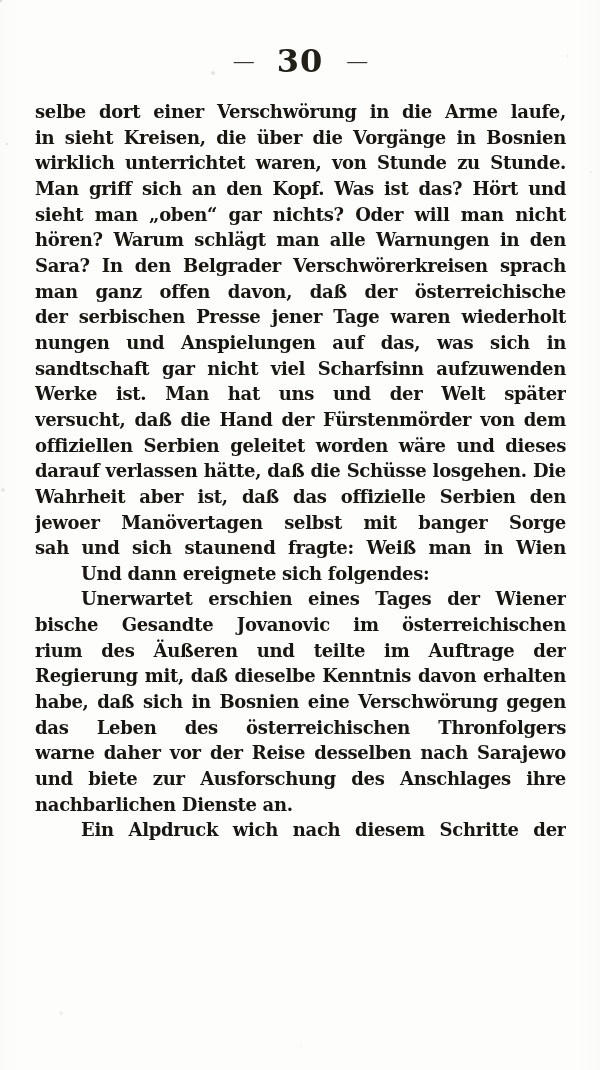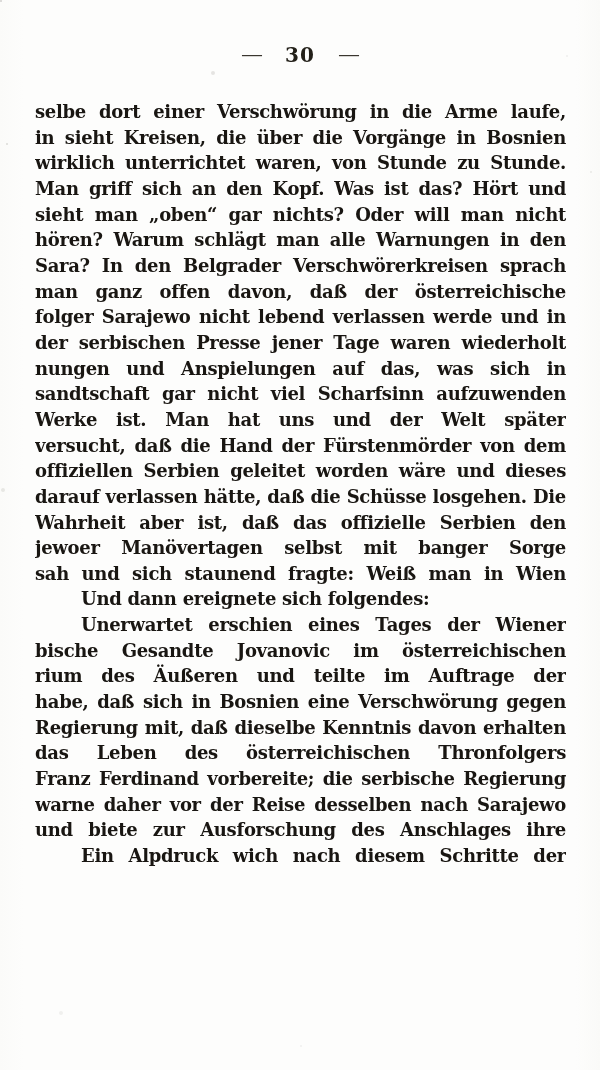--- a/index.html
+++ b/index.html
@@ -31,21 +31,21 @@
     gap: 23px;
     font-size: 22px;
     color: #232019;
   }
   .running-head .dash {
     letter-spacing: -1px;
     color: #3a362f;
     transform: scaleY(0.8);
   }
   .running-head .pagenum {
-    font-size: 20px;
+    font-size: 32px;
     font-weight: 700;
     letter-spacing: 1px;
   }
   .textblock {
     position: absolute;
     top: 99px;
     left: 35px;
     width: 531px;
     font-size: 18px;
     font-weight: 700;
@@ -104,43 +104,42 @@
   <div class="textblock" id="textblock">
       <div class="paragraph">
         <div class="line">selbe dort einer Verschwörung in die Arme laufe, wuchs</div>
         <div class="line">in sieht Kreisen, die über die Vorgänge in Bosnien</div>
         <div class="line">wirklich unterrichtet waren, von Stunde zu Stunde.</div>
         <div class="line">Man griff sich an den Kopf. Was ist das? Hört und</div>
         <div class="line">sieht man „oben“ gar nichts? Oder will man nicht</div>
         <div class="line">hören? Warum schlägt man alle Warnungen in den</div>
         <div class="line">Sara? In den Belgrader Verschwörerkreisen sprach</div>
         <div class="line">man ganz offen davon, daß der österreichische Thron=</div>
-        <div class="line">folger Sarajewo nicht lebend verlassen werde und in</div>
         <div class="line">der serbischen Presse jener Tage waren wiederholt War=</div>
         <div class="line">nungen und Anspielungen auf das, was sich in Bosnien</div>
         <div class="line">sandtschaft gar nicht viel Scharfsinn aufzuwenden ge=</div>
         <div class="line">Werke ist. Man hat uns und der Welt später einzureden</div>
         <div class="line">versucht, daß die Hand der Fürstenmörder von dem</div>
         <div class="line">offiziellen Serbien geleitet worden wäre und dieses</div>
         <div class="line">darauf verlassen hätte, daß die Schüsse losgehen. Die</div>
         <div class="line">Wahrheit aber ist, daß das offizielle Serbien den Sara=</div>
         <div class="line">jewoer Manövertagen selbst mit banger Sorge entgegen=</div>
         <div class="line">sah und sich staunend fragte: Weiß man in Wien denn</div>
       </div>
       <div class="paragraph">
         <div class="line indent plast">Und dann ereignete sich folgendes:</div>
       </div>
       <div class="paragraph">
         <div class="line indent">Unerwartet erschien eines Tages der Wiener ser=</div>
         <div class="line">bische Gesandte Jovanovic im österreichischen Ministe=</div>
         <div class="line">rium des Äußeren und teilte im Auftrage der serbischen</div>
+        <div class="line">Regierung mit, daß dieselbe Kenntnis davon erhalten</div>
         <div class="line">habe, daß sich in Bosnien eine Verschwörung gegen</div>
-        <div class="line">Regierung mit, daß dieselbe Kenntnis davon erhalten</div>
         <div class="line">das Leben des österreichischen Thronfolgers Erzherzog</div>
-        <div class="line">Franz Ferdinand vorbereite; die serbische Regierung</div>
         <div class="line">warne daher vor der Reise desselben nach Sarajewo</div>
         <div class="line">und biete zur Ausforschung des Anschlages ihre freund=</div>
+        <div class="line plast">nachbarlichen Dienste an.</div>
       </div>
       <div class="paragraph">
         <div class="line indent plast">Ein Alpdruck wich nach diesem Schritte der serbi=</div>
       </div>
     </div>
 </div>
 
 </body></html>

